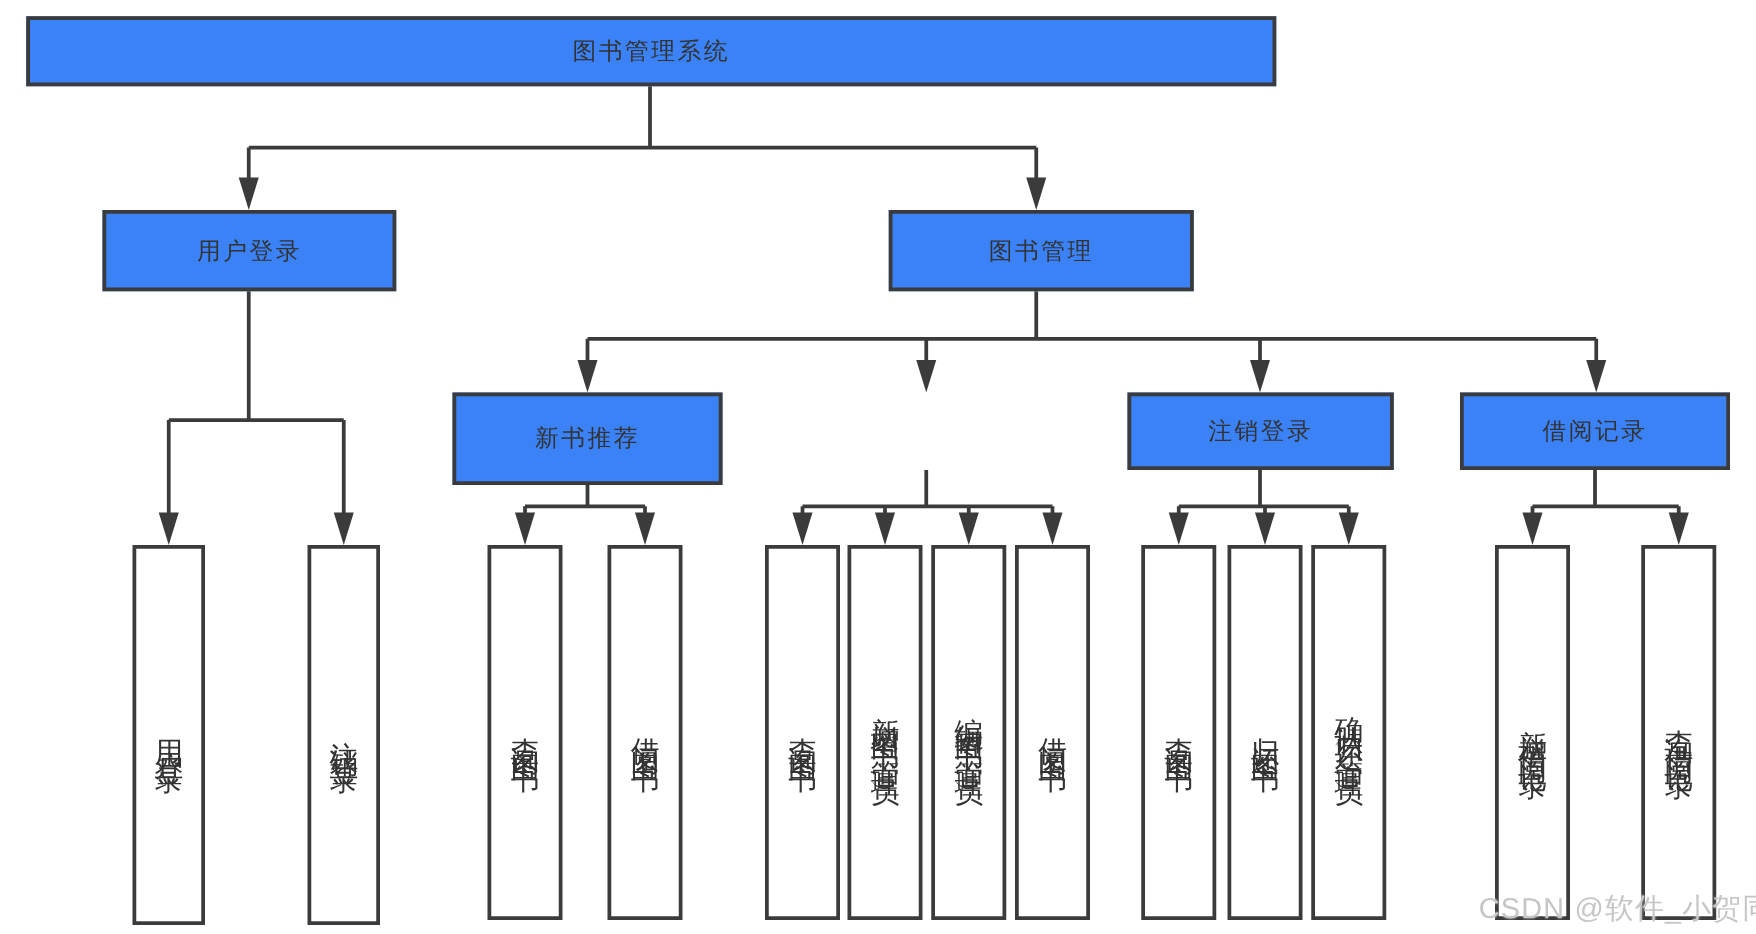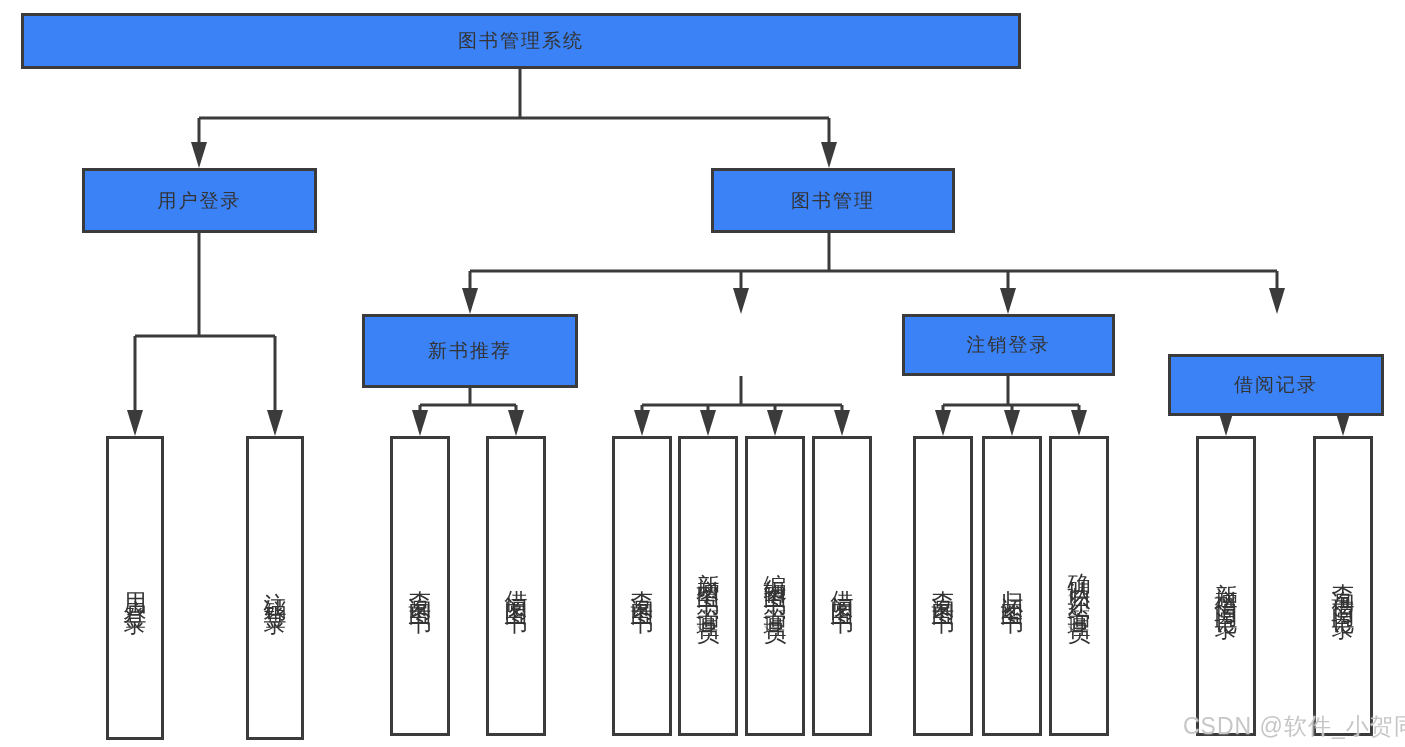--- a/index.html
+++ b/index.html
@@ -111,21 +111,21 @@
     </g>
   </svg>
 
   <div class="node" style="left:21px; top:13px; width:1000px; height:56px;">图书管理系统</div>
 
   <div class="node" style="left:82px; top:168px; width:235px; height:65px;">用户登录</div>
   <div class="node" style="left:711px; top:168px; width:244px; height:65px;">图书管理</div>
 
   <div class="node" style="left:362px; top:314px; width:216px; height:74px;">新书推荐</div>
   <div class="node" style="left:902px; top:314px; width:213px; height:62px;">注销登录</div>
-  <div class="node" style="left:1168px; top:314px; width:216px; height:62px;margin-top:40px;">借阅记录</div>
+  <div class="node" style="left:1168px; top:314px; width:216px; height:62px;">借阅记录</div>
 
   <div class="vnode" style="left:106px; top:436px; width:58px; height:304px;">
     <span class="vtext">用户登录</span>
   </div>
   <div class="vnode" style="left:246px; top:436px; width:58px; height:304px;">
     <span class="vtext">注销登录</span>
   </div>
 
   <div class="vnode" style="left:390px; top:436px; width:60px; height:300px;">
     <span class="vtext">查询图书</span>

